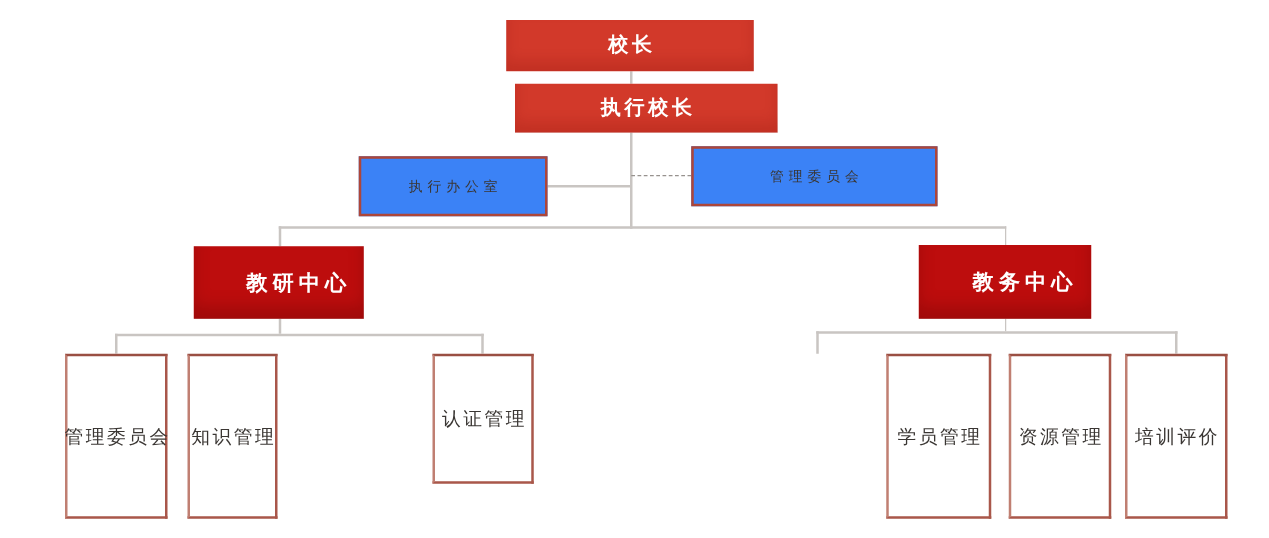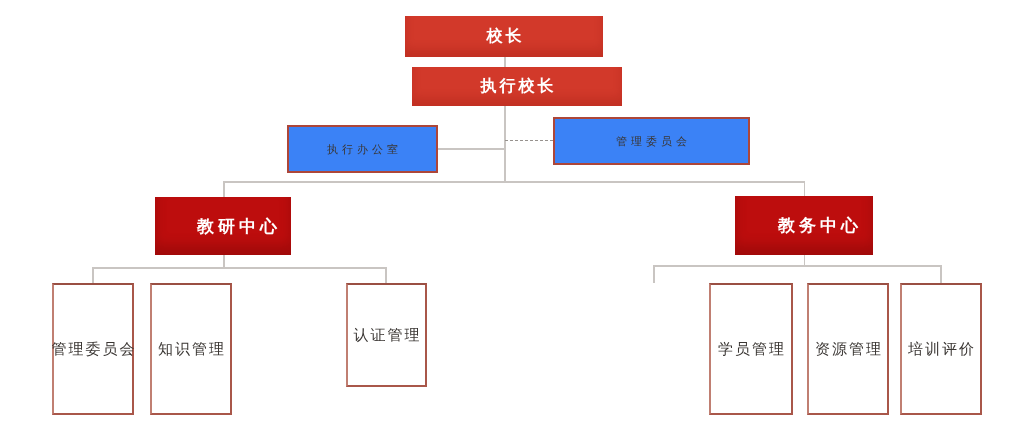--- a/index.html
+++ b/index.html
@@ -87,20 +87,20 @@
 
   <div class="node outline" style="left:287px;top:125px;width:151px;height:48px;">执行办公室</div>
 
   <div class="node outline" style="left:553px;top:117px;width:197px;height:48px;">管理委员会</div>
 
   <div class="node filled-deep" style="left:155px;top:197px;width:136px;height:58px;">教研中心</div>
 
   <div class="node filled-deep" style="left:735px;top:196px;width:138px;height:59px;">教务中心</div>
 
   <div class="node tall" style="left:52px;top:283px;width:82px;height:132px;">管理委员会</div>
-  <div class="node tall" style="left:150px;top:283px;width:82px;height:132px;">知识管理</div>
+  <div class="node tall" style="left:150px;top:283px;width:72px;height:132px;">知识管理</div>
   <div class="node tall" style="left:346px;top:283px;width:81px;height:104px;">认证管理</div>
 
   <div class="node tall" style="left:709px;top:283px;width:84px;height:132px;">学员管理</div>
   <div class="node tall" style="left:807px;top:283px;width:82px;height:132px;">资源管理</div>
   <div class="node tall" style="left:900px;top:283px;width:82px;height:132px;">培训评价</div>
 
 </div>
 
 </body></html>

